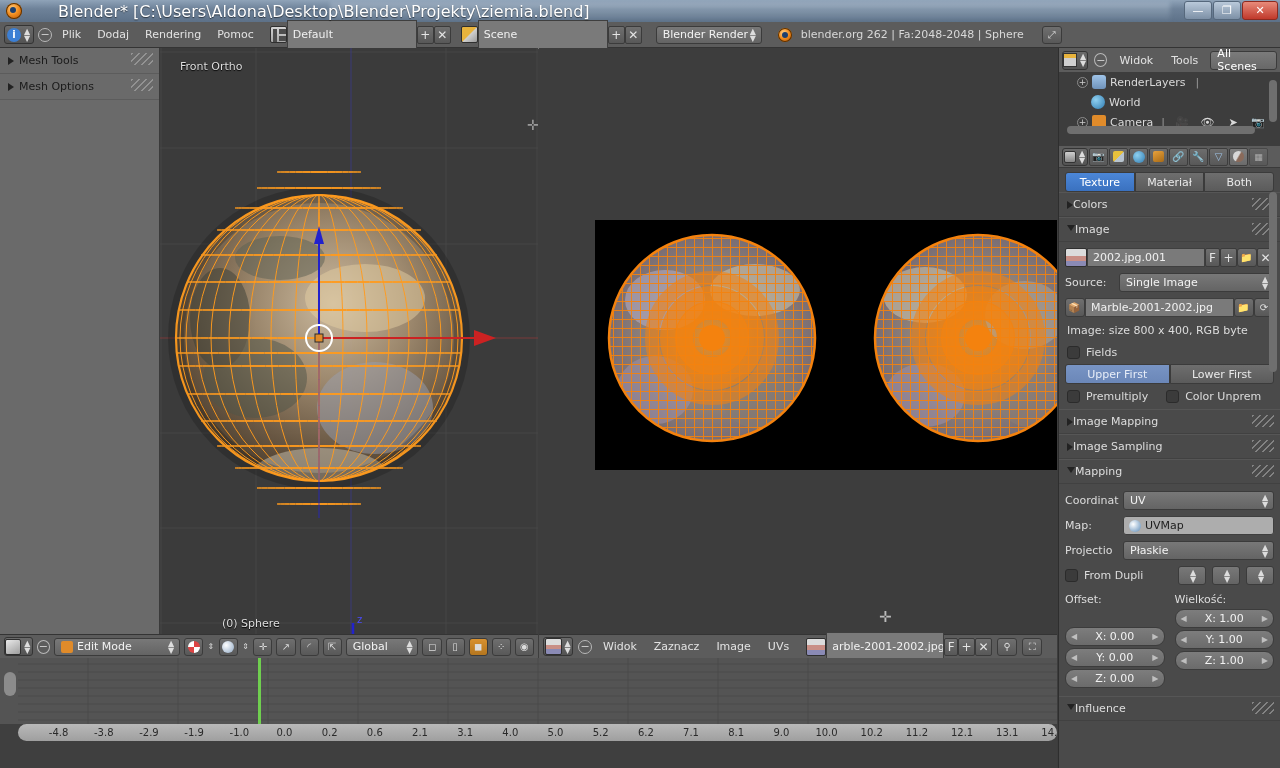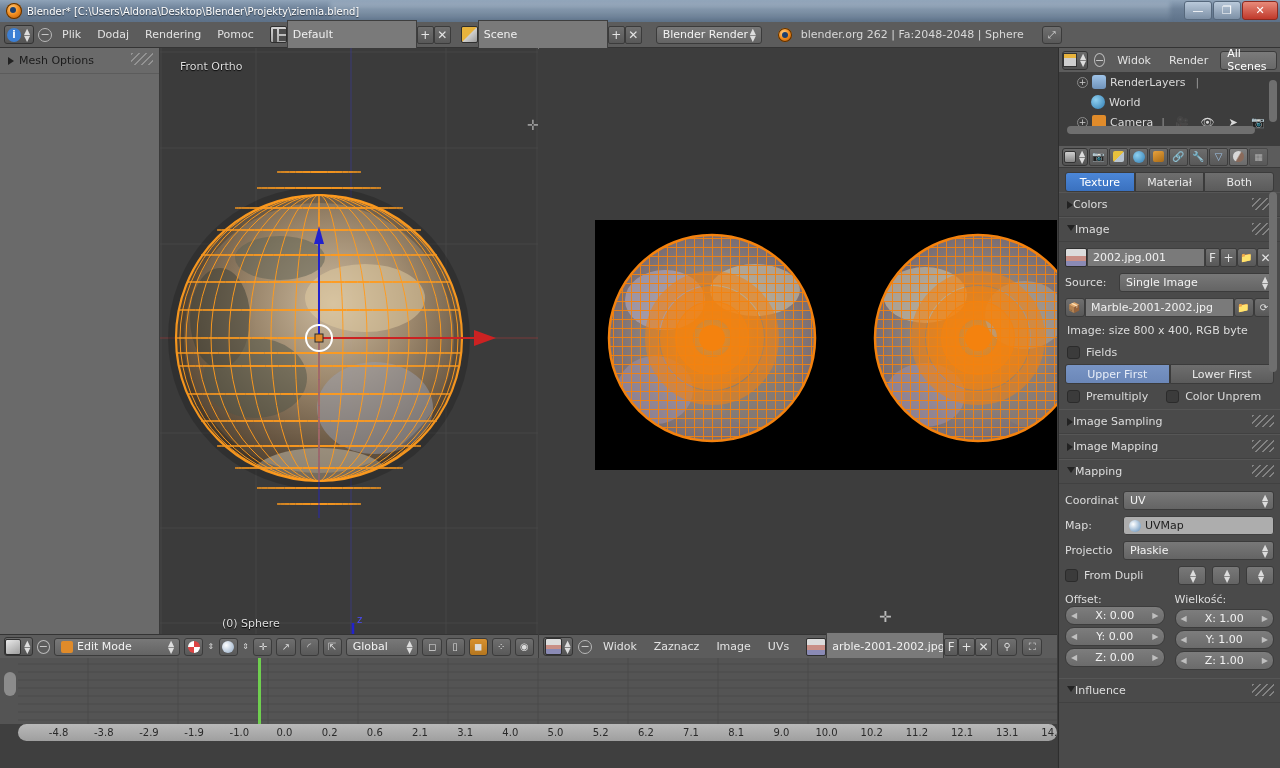--- a/index.html
+++ b/index.html
@@ -12,22 +12,22 @@
     background:linear-gradient(180deg,#8fa3b8 0%, #6e8299 40%, #5d7188 100%);
     display:flex; align-items:center; }
   .titlebar .tb-blur { position:absolute; left:330px; top:2px; width:840px; height:18px;
     background:linear-gradient(180deg, rgba(190,205,220,.45), rgba(120,140,160,.25));
     filter:blur(2px); }
   .tb-icon { width:16px; height:16px; margin:0 5px 0 6px; border-radius:50%;
     background:radial-gradient(circle at 40% 35%, #ffd28a 0%, #f08a1c 45%, #a84d05 100%);
     position:relative; z-index:3; box-shadow:0 0 0 1px #5a3000 inset; }
   .tb-icon:after { content:""; position:absolute; left:4px; top:4px; width:6px; height:6px;
     border-radius:50%; background:#1d3f6e; }
-  .tb-title { color:#fff; font-size:10px; text-shadow:0 1px 1px rgba(0,0,0,.55); z-index:3;
-    white-space:nowrap; }
+  .tb-title { color:#fff; font-size:16px; text-shadow:0 1px 1px rgba(0,0,0,.55); z-index:3;
+    white-space:nowrap;margin-left:31px; }
   .winbtns { position:absolute; right:2px; top:1px; display:flex; gap:1px; z-index:4; }
   .winbtn { width:28px; height:19px; display:flex; align-items:center; justify-content:center;
     font-size:11px; color:#fff; border-radius:3px;
     background:linear-gradient(180deg,#b9c9da,#7d90a6); border:1px solid #56687c; }
   .winbtn.close { background:linear-gradient(180deg,#e88b7a,#c0392b); border-color:#8d2a1f; width:36px; }
   .menu { color:#e2e2e2; font-size:11px; padding:2px 6px; white-space:nowrap; cursor:default; }
   .field { background:#7a7a7a; border:1px solid #3f3f3f; border-radius:3px; height:30px;
     display:flex; align-items:center; padding:0 5px; color:#f0f0f0; font-size:11px;
     white-space:nowrap; overflow:hidden; }
   .drop { background:linear-gradient(180deg,#787878,#646464); border:1px solid #3b3b3b;
@@ -292,20 +292,25 @@
         <line x1="8" y1="48" x2="42" y2="48" stroke="#cc2222" stroke-width="2.5"></line>
         <text x="44" y="46" fill="#ff5555" font-size="10" font-family="DejaVu Sans">x</text>
       </svg>
 
       <div style="position:absolute;left:367px;top:69px;color:#9a9a9a;font-size:14px;">✛</div>
     </div>
 
     <div id="toolshelf">
       <div class="panel-hd">
         <span class="tri"></span>
+        <span>Mesh Tools</span>
+        <span class="grip"></span>
+      </div>
+      <div class="panel-hd">
+        <span class="tri"></span>
         <span>Mesh Options</span>
         <span class="grip"></span>
       </div>
     </div>
   </div>
 
   <div id="v3dfoot">
     <div class="editor-select">
       <div class="mode-cube"></div>
       <div style="display:flex;flex-direction:column;line-height:5px;">
@@ -437,21 +442,21 @@
     <div id="outhdr">
       <div class="editor-select" style="width:28px;">
         <div style="width:14px;height:14px;background:linear-gradient(180deg,#e8b33c 0 35%,#cfcfcf 35% 100%);border:1px solid #333;"></div>
         <div style="display:flex;flex-direction:column;line-height:5px;">
           <span class="updown">▲</span>
           <span class="updown">▼</span>
         </div>
       </div>
       <div class="circle-minus">−</div>
       <div class="menu">Widok</div>
-      <div class="menu">Render</div>
+      <div class="menu">Tools</div>
       <div class="allscenes">All Scenes</div>
     </div>
 
     <div class="out-row" style="padding-left:18px;">
       <span class="exp">+</span>
       <span class="out-icon" style="background:linear-gradient(180deg,#9fc4e8,#6f93bb);"></span>
       <span>RenderLayers</span>
       <span style="color:#9a9a9a;margin-left:6px;">|</span>
     </div>
     <div class="out-row" style="padding-left:32px;">
@@ -570,26 +575,26 @@
 
     <div style="display:flex;align-items:center;gap:6px;padding:6px 8px;">
       <span class="chk"></span>
       <span class="lbl">Premultiply</span>
       <span class="chk" style="margin-left:12px;"></span>
       <span class="lbl">Color Unprem</span>
     </div>
 
     <div class="sect">
       <span class="tri"></span>
-      <span>Image Sampling</span>
+      <span>Image Mapping</span>
       <span class="grip"></span>
     </div>
     <div class="sect">
       <span class="tri"></span>
-      <span>Image Mapping</span>
+      <span>Image Sampling</span>
       <span class="grip"></span>
     </div>
     <div class="sect">
       <span class="tri down"></span>
       <span>Mapping</span>
       <span class="grip"></span>
     </div>
 
     <div style="display:flex;align-items:center;gap:6px;margin:7px 6px 0 6px;">
       <span class="lbl" style="width:52px;">Coordinat</span>
@@ -639,21 +644,21 @@
       <div class="drop" style="width:28px;height:19px;justify-content:center;">
         <span style="display:flex;flex-direction:column;line-height:5px;">
           <span class="updown">▲</span>
           <span class="updown">▼</span>
         </span>
       </div>
     </div>
 
     <div style="display:flex;gap:10px;margin:8px 6px 0 6px;">
       <div style="flex:1;">
-        <div class="lbl" style="margin-bottom:0;">Offset:</div>
+        <div class="lbl" style="margin-bottom:21px;">Offset:</div>
         <div class="numfield">
           <span class="arrow-l">◀</span>
           <span>X: 0.00</span>
           <span class="arrow-r">▶</span>
         </div>
         <div class="numfield" style="margin-top:2px;">
           <span class="arrow-l">◀</span>
           <span>Y: 0.00</span>
           <span class="arrow-r">▶</span>
         </div>

